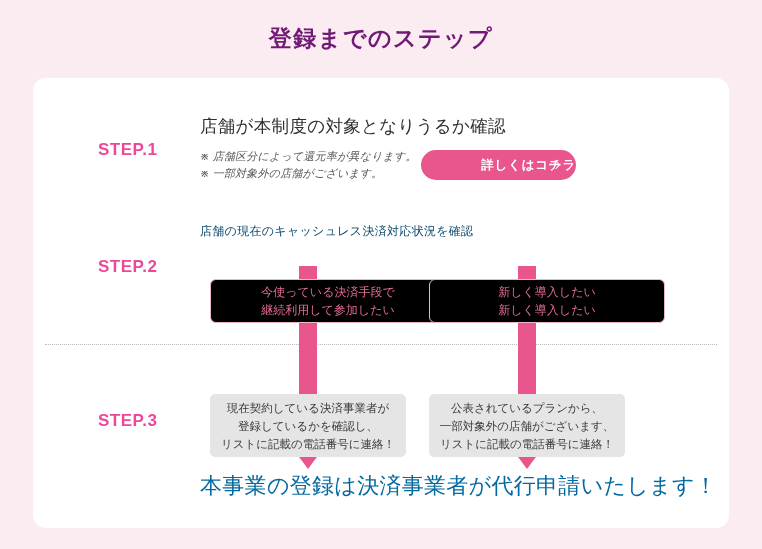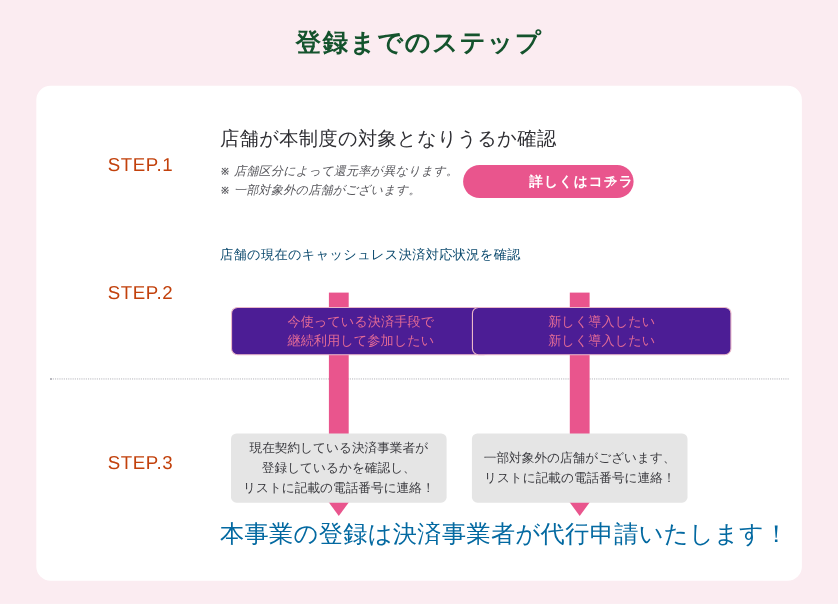--- a/index.html
+++ b/index.html
@@ -19,42 +19,43 @@
   
   #page-title {
     position: absolute;
     top: 23px;
     left: 0;
     width: 762px;
     text-align: center;
     font-size: 23px;
     font-weight: bold;
     letter-spacing: 1.5px;
-    color: #14532d;
+    color: #701a75;
   }
 
   
   #steps-card {
     position: absolute;
     left: 33px;
     top: 78px;
     width: 696px;
     height: 450px;
     background: #ffffff;
     border-radius: 13px;
   }
 
   
   .step-label {
     position: absolute;
     font-size: 17px;
     letter-spacing: 0.5px;
-    color: #c2410c;
+    color: #ec4899;
     font-family: "Liberation Sans", sans-serif;
     white-space: nowrap;
+    font-weight: bold;
   }
   #step1-label { left: 65px; top: 62px; }
   #step2-label { left: 65px; top: 179px; }
   #step3-label { left: 65px; top: 333px; }
 
   
   #step1-heading {
     position: absolute;
     left: 167px;
     top: 36px;
@@ -144,21 +145,21 @@
     border-right: 23px solid transparent;
     border-top: 31px solid #e9558d;
   }
 
   
   .choice-box {
     position: absolute;
     top: 201px;
     width: 236px;
     height: 44px;
-    background: #4c1d95;
+    background: #000000;
     border: 1px solid #eab8c9;
     border-radius: 6px;
     color: #e26a96;
     font-size: 12px;
     line-height: 18px;
     text-align: center;
     display: flex;
     flex-direction: column;
     align-items: center;
     justify-content: center;
@@ -260,19 +261,20 @@
 
   <div id="step3-label" class="step-label">STEP.3</div>
 
   <div id="result-left" class="result-box">
     <span>現在契約している決済事業者が</span>
     <span>登録しているかを確認し、</span>
     <span>リストに記載の電話番号に連絡！</span>
   </div>
 
   <div id="result-right" class="result-box">
+    <span>公表されているプランから、</span>
     <span>一部対象外の店舗がございます、</span>
     <span>リストに記載の電話番号に連絡！</span>
   </div>
 
   <div id="step3-conclusion">本事業の登録は決済事業者が代行申請いたします！</div>
 
 </div>
 
 </body></html>

